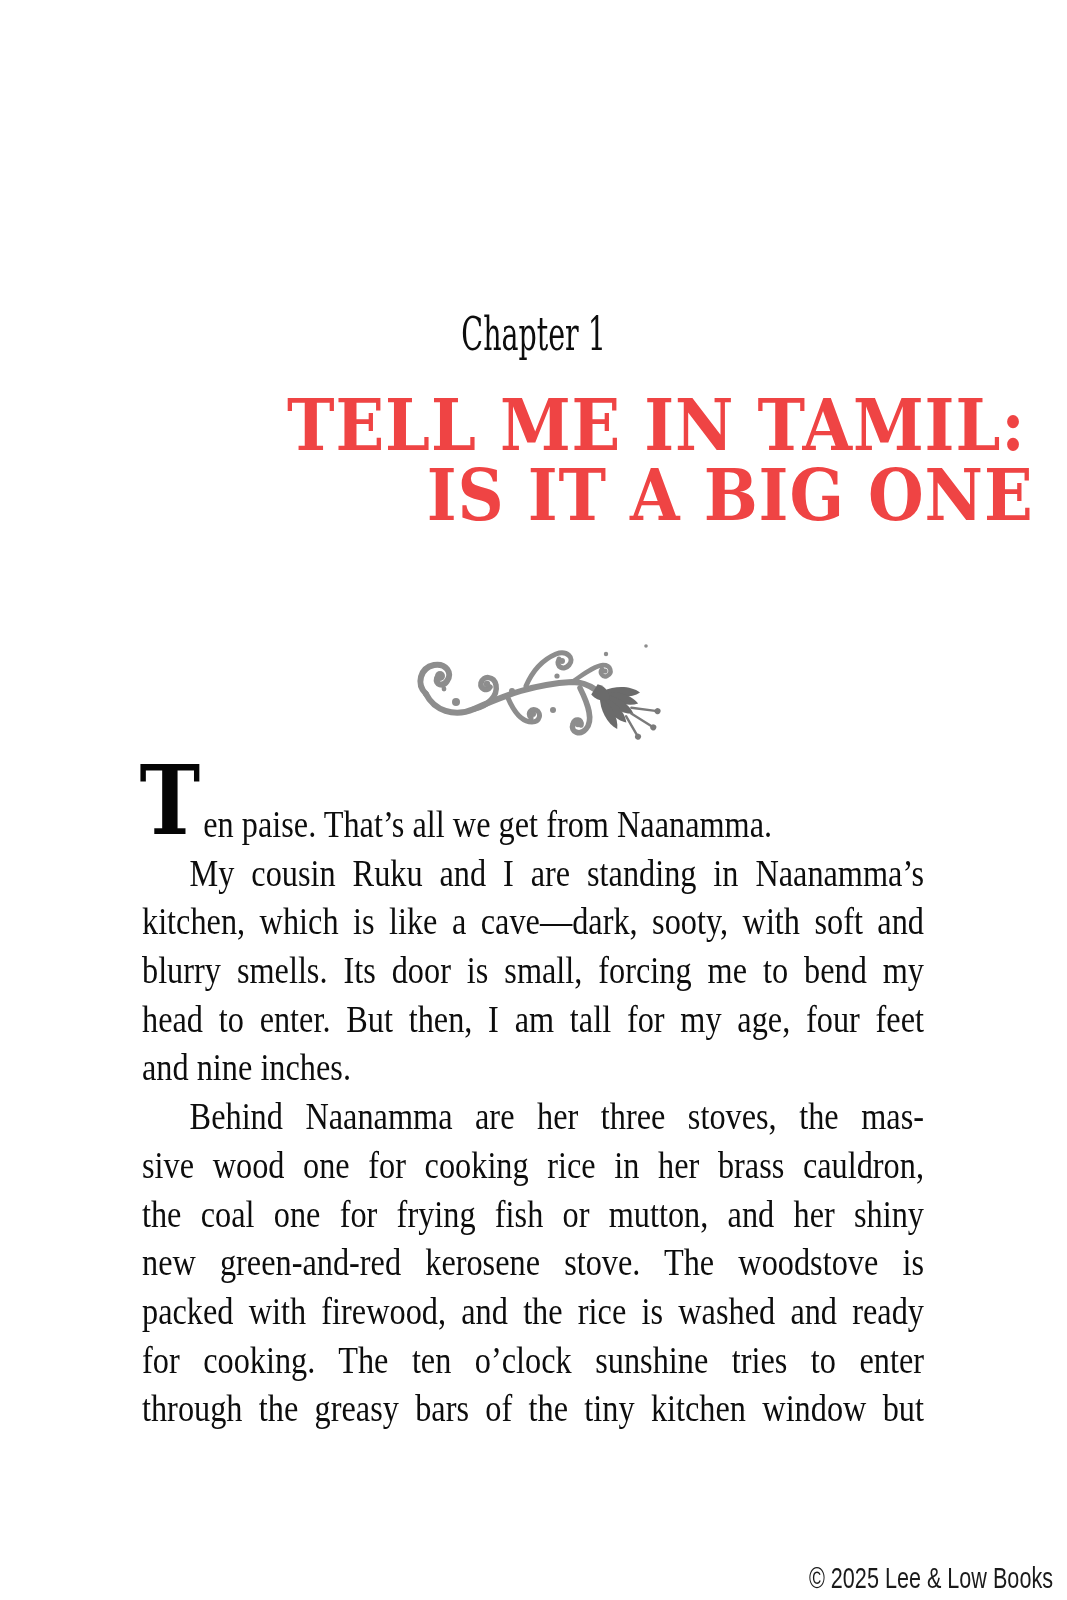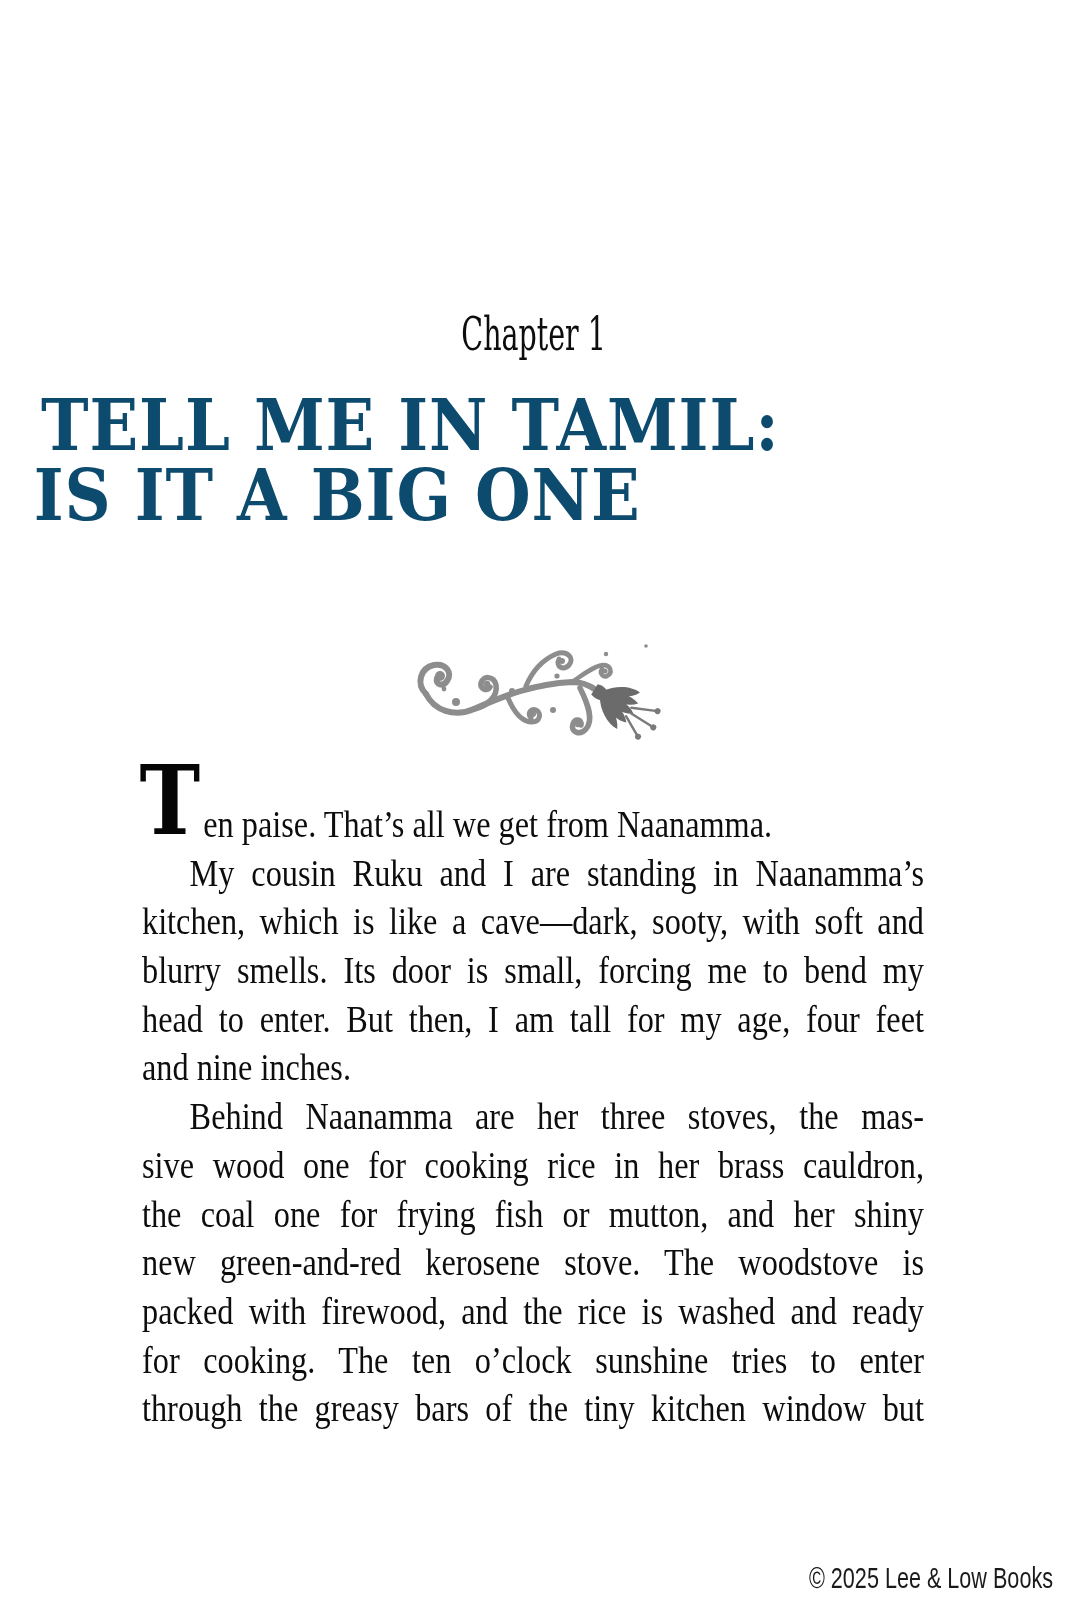--- a/index.html
+++ b/index.html
@@ -33,27 +33,27 @@
     transform-origin: 50% 50%;
   }
 
   
   .chapter-title {
     position: absolute;
     top: 390px;
     left: 0;
     width: 100%;
     margin: 0;
-    text-align: left;
+    text-align: right;
     font-family: "DejaVu Serif", serif;
     font-weight: 700;
     font-size: 71px;
     line-height: 70px;
     letter-spacing: 1px;
-    color: #0c4a6e;
+    color: #ef4444;
   }
   .title-line { height: 70px; white-space: nowrap; }
   .title-line .squeeze {
     display: inline-block;
     transform: scaleX(0.90);
     transform-origin: 50% 50%;
   }
 
   
   .flourish {

